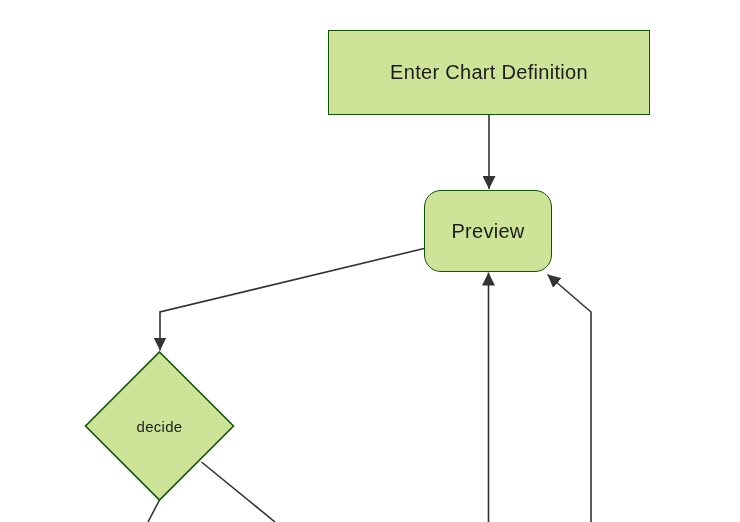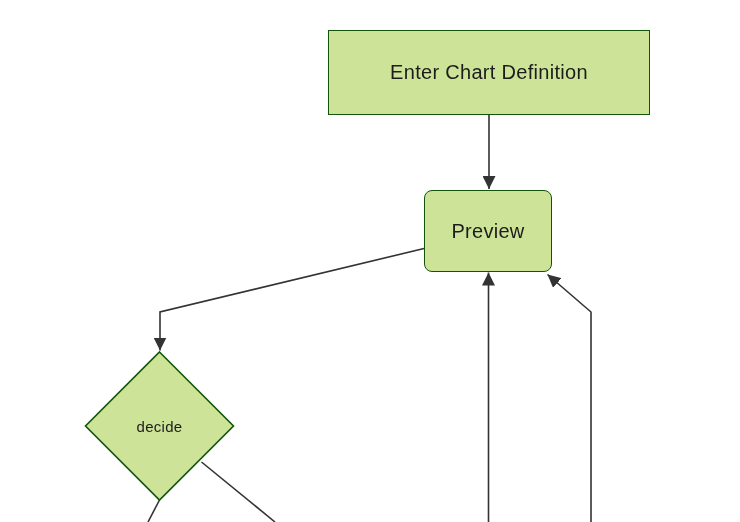--- a/index.html
+++ b/index.html
@@ -55,21 +55,21 @@
     text-align: center;
     white-space: nowrap;
   }
   .node-rect {
     left: 285px; top: 30px;
     width: 322px; height: 85px;
   }
   .node-rounded {
     left: 381px; top: 190px;
     width: 128px; height: 82px;
-    border-radius: 8px;
+    border-radius: 17px;
   }
   .diamond-label {
     position: absolute;
     left: 16px; top: 412px;
     width: 201px; height: 28px;
     display: flex;
     align-items: center;
     justify-content: center;
     color: var(--label-color);
     font-size: 15px;

